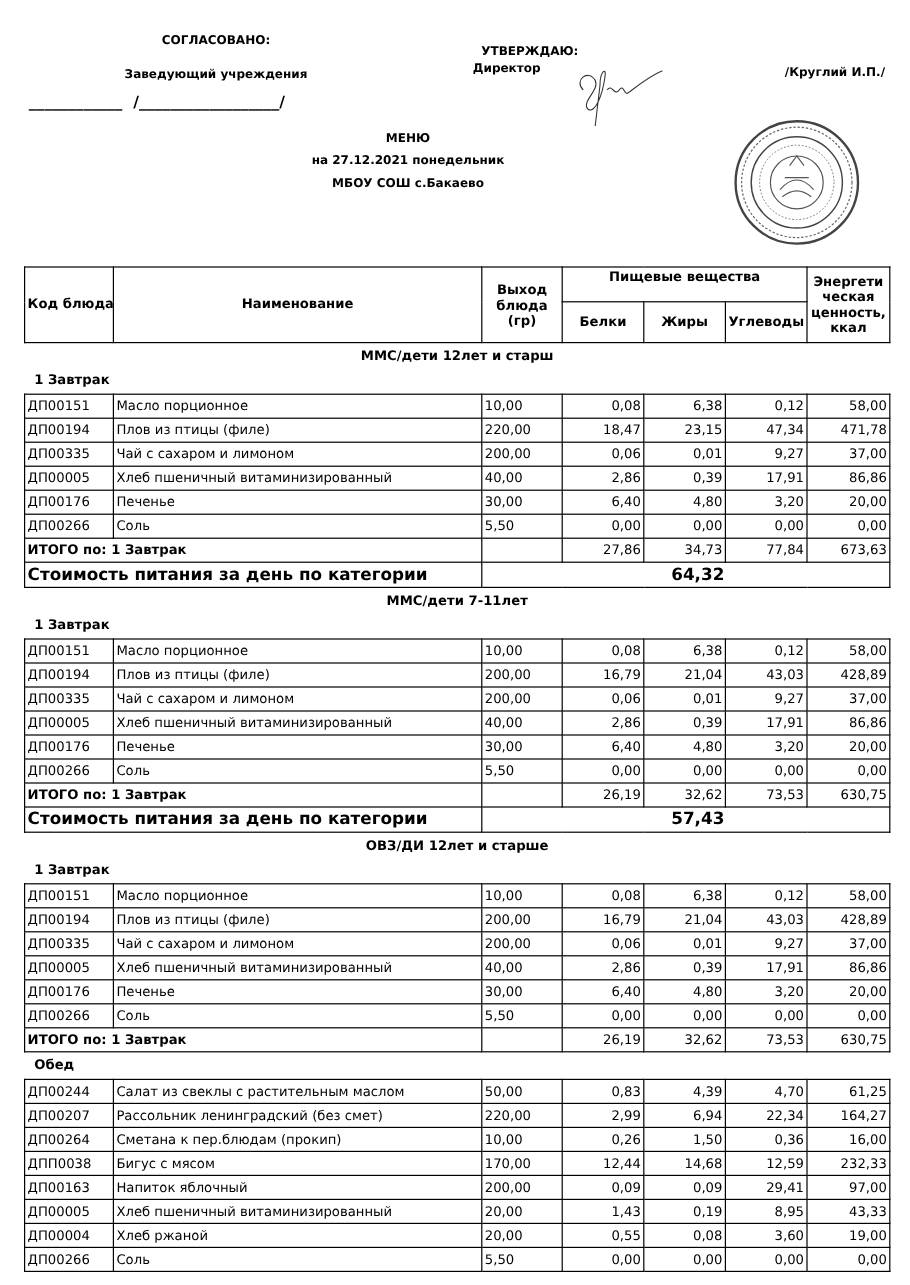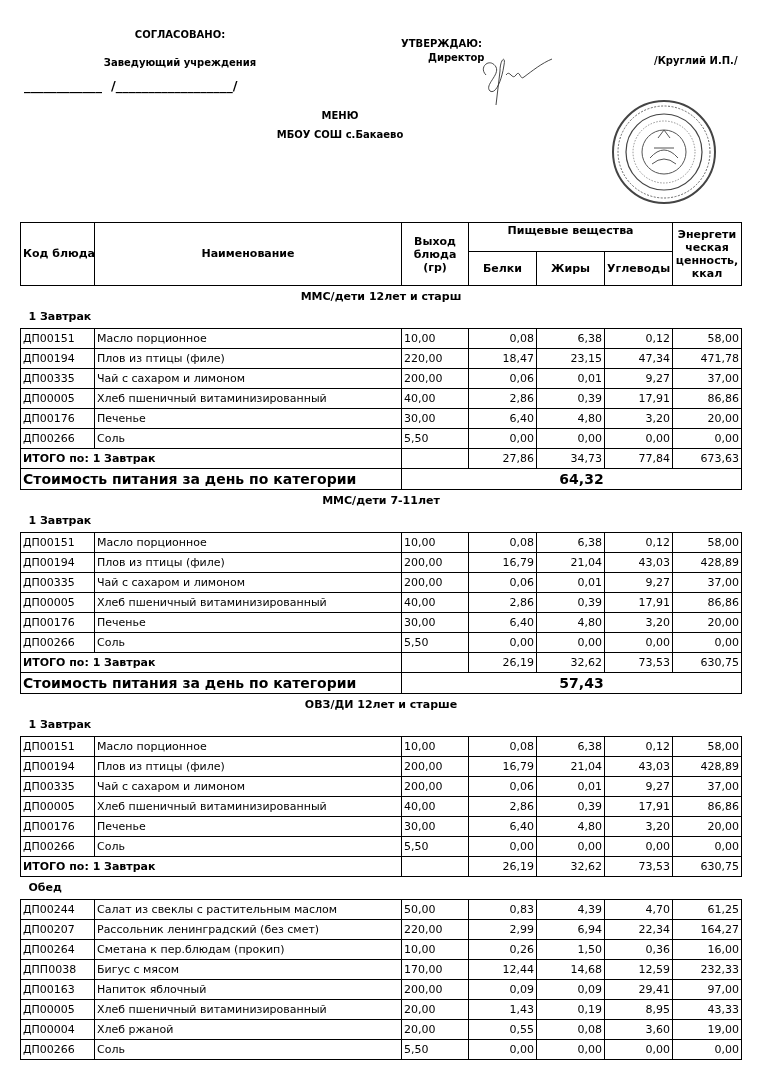--- a/index.html
+++ b/index.html
@@ -4,21 +4,21 @@
 <style>
   html, body { margin: 0; padding: 0; background: #ffffff; }
   body { width: 758px; height: 1071px; position: relative; overflow: hidden;
          font-family: "DejaVu Sans", sans-serif; color: #000; }
   .abs { position: absolute; }
   .hdr-small { font-size: 10px; font-weight: bold; }
   .agreed-title { left: 0; width: 360px; top: 29px; text-align: center; }
   .agreed-sub { left: 0; width: 360px; top: 32px; text-align: center; margin-top: 25px; }
   .sign-line { top: 78px; font-size: 13px; font-weight: bold; white-space: pre; }
   .approve-title { left: 401px; top: 38px; }
-  .director { left: 394px; top: 52px; margin-left: 34px; }
+  .director { left: 394px; top: 52px; }
   .director-name { left: 654px; top: 55px; }
   .menu-title { left: 240px; width: 200px; top: 106px; text-align: center; font-size: 10px; font-weight: bold; line-height: 19px; }
   .signature { left: 476px; top: 45px; width: 80px; height: 65px; }
   .stamp { left: 610px; top: 98px; width: 108px; height: 108px; }
 
   table.menu { position: absolute; left: 20px; top: 222px; border-collapse: collapse; table-layout: fixed; width: 721px; }
   table.menu td { border: 1px solid #000; font-size: 11px; padding: 0 2px; height: 19px; line-height: 19px; white-space: nowrap; overflow: hidden; }
   table.menu td.num { text-align: right; }
   table.menu td.yield { text-align: left; }
   .th { font-weight: bold; text-align: center; font-size: 11px; line-height: 13px !important; }
@@ -48,20 +48,21 @@
   <circle cx="54" cy="54" r="51" fill="none" stroke="#444" stroke-width="2"></circle>
   <circle cx="54" cy="54" r="46" fill="none" stroke="#666" stroke-width="1" stroke-dasharray="2 1.5"></circle>
   <circle cx="54" cy="54" r="38" fill="none" stroke="#444" stroke-width="1.2"></circle>
   <circle cx="54" cy="54" r="31" fill="none" stroke="#777" stroke-width="0.8" stroke-dasharray="1.5 1.5"></circle>
   <circle cx="54" cy="54" r="22" fill="none" stroke="#555" stroke-width="1"></circle>
   <path d="M40 60 Q 54 44 68 60 M 42 66 Q 54 56 66 66 M 48 40 L 54 32 L 60 40 M 44 50 L 64 50" fill="none" stroke="#555" stroke-width="1"></path>
 </svg>
 
 <div class="abs menu-title">
   <div>МЕНЮ</div>
+  <div style="white-space:nowrap; margin-left:-40px; margin-right:-40px;">на 27.12.2021  понедельник</div>
   <div style="white-space:nowrap; margin-left:-40px; margin-right:-40px;">МБОУ СОШ с.Бакаево</div>
 </div>
 
 <table class="menu">
   <colgroup>
     <col style="width:74px">
       <col style="width:307px">
       <col style="width:67px">
     <col style="width:68px">
       <col style="width:68px">

